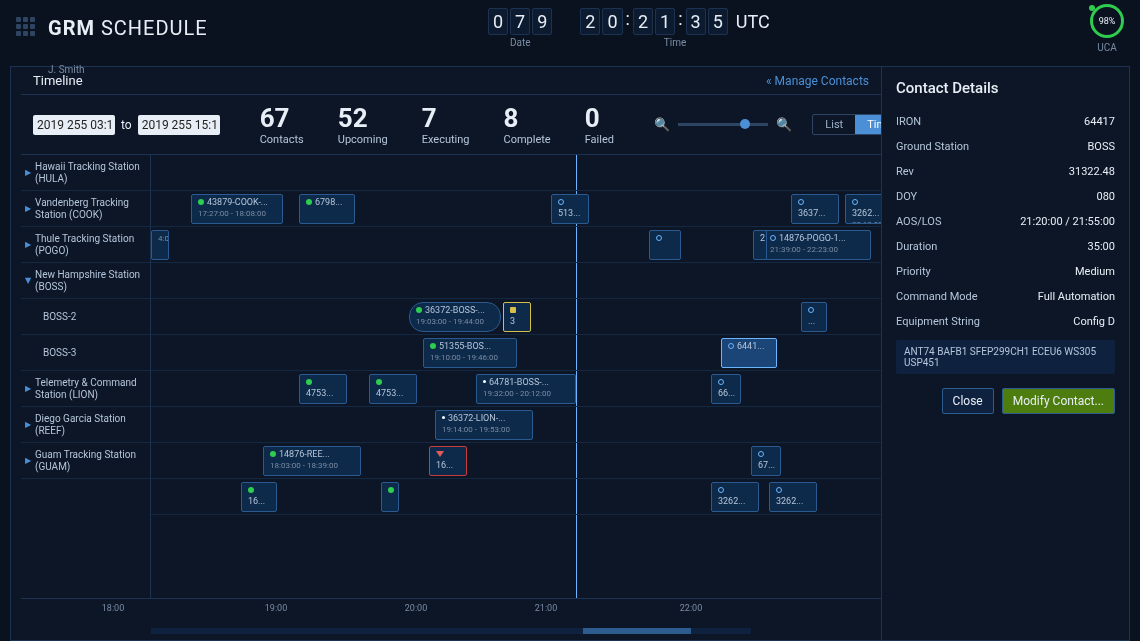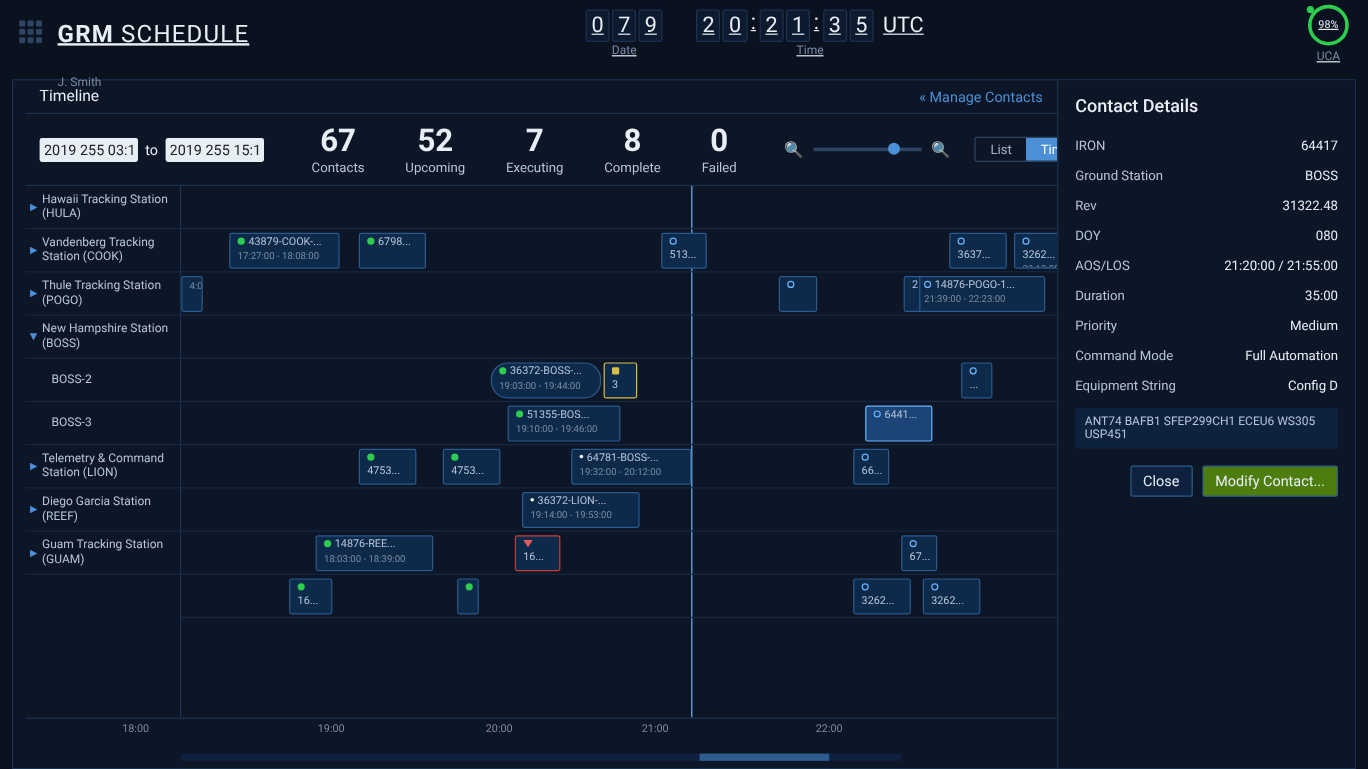--- a/index.html
+++ b/index.html
@@ -1,18 +1,18 @@
 <!DOCTYPE html>
 <html><head>
 <meta charset="utf-8">
 <style>
 * { margin:0; padding:0; box-sizing:border-box; font-family:-apple-system,BlinkMacSystemFont,"Segoe UI",Roboto,sans-serif; }
 body { background:#0a1220; color:#e8eef6; width:1140px; height:641px; overflow:hidden; font-size:13px; }
 
-.header { display:flex; align-items:center; padding:4px 16px; height:56px;text-decoration:underline; }
+.header { display:flex; align-items:center; padding:4px 16px; height:56px; }
 .logo-dots { width:22px; height:22px; display:grid; grid-template-columns:repeat(3,5px); grid-template-rows:repeat(3,5px); gap:2px; margin-right:10px; }
 .logo-dots i { background:#2d4562; border-radius:1px; display:block; }
 .app-title { font-size:20px; letter-spacing:1px; }
 .app-title b { font-weight:700; }
 .user { font-size:10px; color:#7a8ba3; position:absolute; left:48px; top:40px;margin-top:24px; }
 .clock-wrap { flex:1; display:flex; justify-content:center; align-items:center; gap:28px; }
 .clock-seg { text-align:center; }
 .clock-val { display:flex; gap:2px; font-family:monospace,'Consolas'; }
 .clock-digit { background:#0c1b30; border:1px solid #1c3252; padding:2px 4px; font-size:18px; min-width:18px; text-align:center; border-radius:2px; }
 .clock-label { font-size:10px; color:#7a8ba3; margin-top:2px; }
@@ -24,21 +24,21 @@
 
 .panel { margin:10px; border:1px solid #1c3252; background:#0c1626; display:flex; height:575px; }
 .main { flex:1; display:flex; flex-direction:column; overflow:hidden;margin-left:10px; }
 .panel-head { display:flex; align-items:center; justify-content:space-between; padding:6px 12px; border-bottom:1px solid #1c3252; }
 .manage { color:#4b8fd6; font-size:12px; cursor:pointer; }
 
 .controls { padding:8px 12px; display:flex; align-items:center; gap:40px; border-bottom:1px solid #1c3252; }
 .range { display:flex; align-items:center; gap:6px; font-size:12px; }
 .range input { width:82px; background:#e8eef6; color:#222; border:none; padding:3px 4px; font-size:12px; border-radius:2px; }
 .stats { display:flex; gap:34px; }
-.stat { text-align:center; }
+.stat { }
 .stat-num { font-size:26px; font-weight:700; }
 .stat-lbl { font-size:11px; color:#b5c5da; }
 .zoom { display:flex; align-items:center; gap:8px; margin-left:auto; }
 .zicon { color:#4b8fd6; font-size:13px; }
 .slider { width:90px; height:3px; background:#2d4562; position:relative; }
 .slider .thumb { width:10px; height:10px; border-radius:50%; background:#4b8fd6; position:absolute; top:-4px; left:62px; }
 .view-toggle { display:flex; border:1px solid #2d4562; border-radius:2px; overflow:hidden; margin-left:12px; }
 .view-toggle span { padding:3px 12px; font-size:11px; color:#9fb3cc; }
 .view-toggle .active { background:#4b8fd6; color:#fff; }
 

